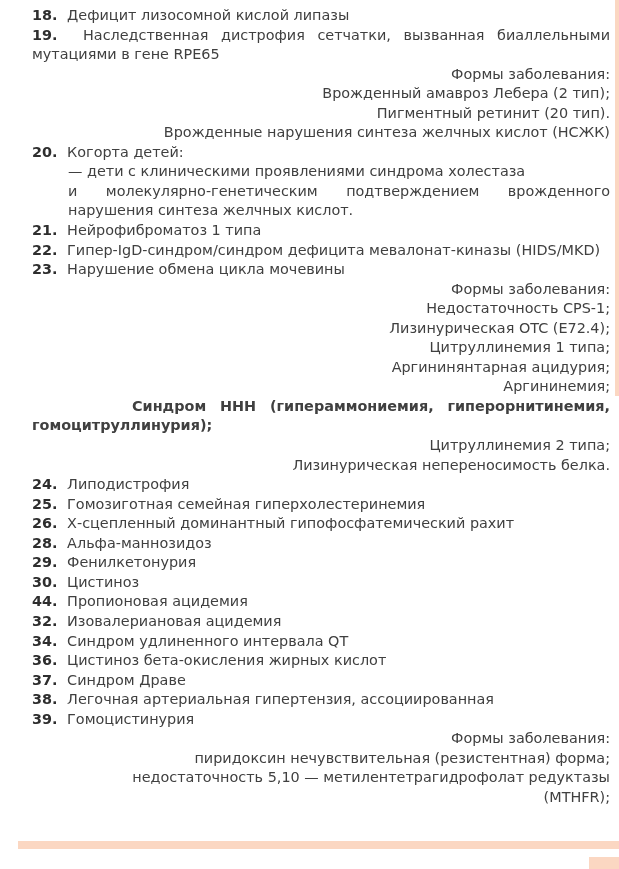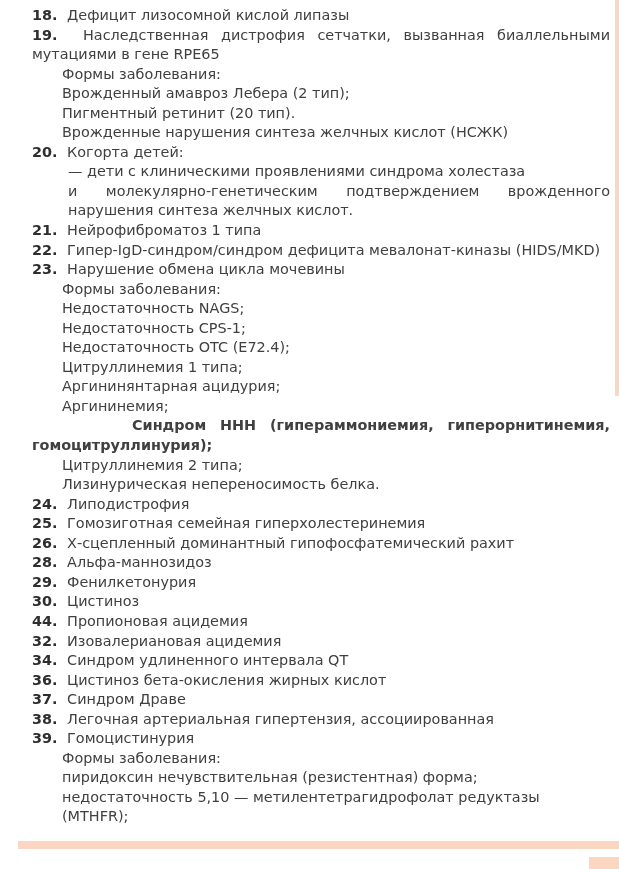--- a/index.html
+++ b/index.html
@@ -82,21 +82,21 @@
   .entry.nojust { text-align: left; }
 
   .num {
     font-weight: bold;
     color: #2e2e2e;
   }
 
   
   .sub {
     padding-left: 30px;
-    text-align: left;
+    text-align: right;
   }
   
   .sub-hhh {
     padding-left: 0;
     text-indent: 100px;
     text-align: justify;
     text-justify: inter-word;
     font-weight: bold;
   }
   .cohort {
@@ -123,23 +123,22 @@
       <p class="sub">Врожденный амавроз Лебера (2 тип);</p>
       <p class="sub">Пигментный ретинит (20 тип).</p>
       <p class="sub">Врожденные нарушения синтеза желчных кислот (НСЖК)</p>
       <p class="entry nojust"><span class="num">20. </span><span> Когорта детей:</span></p>
       <p class="cohort nojust">— дети с клиническими проявлениями синдрома холестаза</p>
       <p class="cohort">и молекулярно-генетическим подтверждением врожденного нарушения синтеза желчных кислот.</p>
       <p class="entry nojust"><span class="num">21. </span><span> Нейрофиброматоз 1 типа</span></p>
       <p class="entry"><span class="num">22. </span><span> Гипер-IgD-синдром/синдром дефицита мевалонат-киназы (HIDS/MKD)</span></p>
       <p class="entry nojust"><span class="num">23. </span><span> Нарушение обмена цикла мочевины</span></p>
       <p class="sub">Формы заболевания:</p>
-      <p class="sub">Недостаточность NAGS;</p>
       <p class="sub">Недостаточность CPS-1;</p>
-      <p class="sub">Недостаточность OTC (E72.4);</p>
+      <p class="sub">Лизинурическая OTC (E72.4);</p>
       <p class="sub">Цитруллинемия 1 типа;</p>
       <p class="sub">Аргининянтарная ацидурия;</p>
       <p class="sub">Аргининемия;</p>
       <p class="sub-hhh">Синдром HHH (гипераммониемия, гиперорнитинемия, гомоцитруллинурия);</p>
       <p class="sub">Цитруллинемия 2 типа;</p>
       <p class="sub">Лизинурическая непереносимость белка.</p>
       <p class="entry nojust"><span class="num">24. </span><span> Липодистрофия</span></p>
       <p class="entry nojust"><span class="num">25. </span><span> Гомозиготная семейная гиперхолестеринемия</span></p>
       <p class="entry nojust"><span class="num">26. </span><span> Х-сцепленный доминантный гипофосфатемический рахит</span></p>
       <p class="entry nojust"><span class="num">28. </span><span> Альфа-маннозидоз</span></p>

